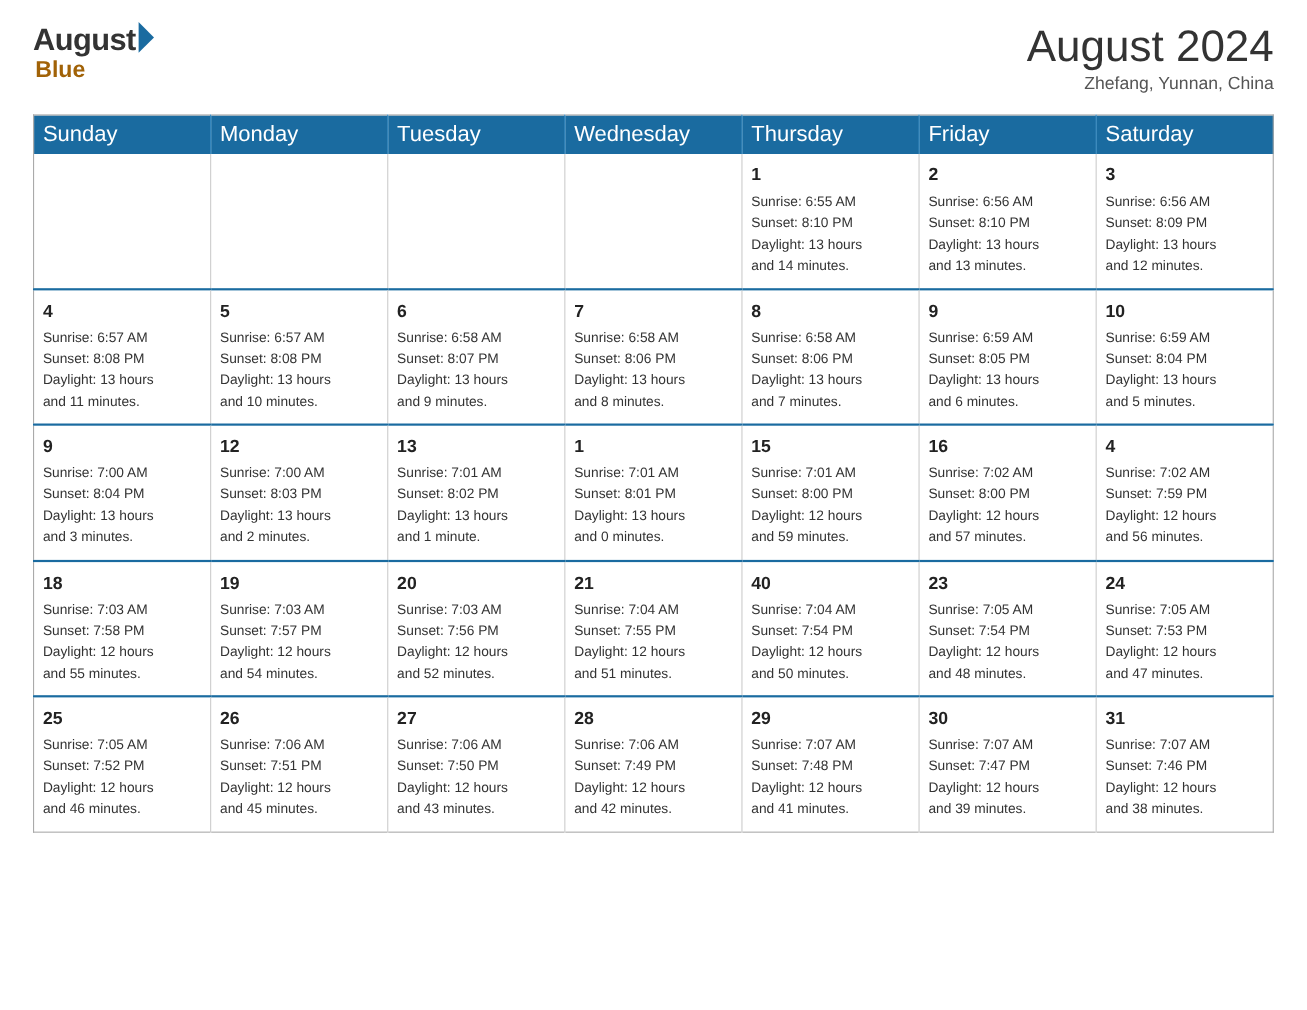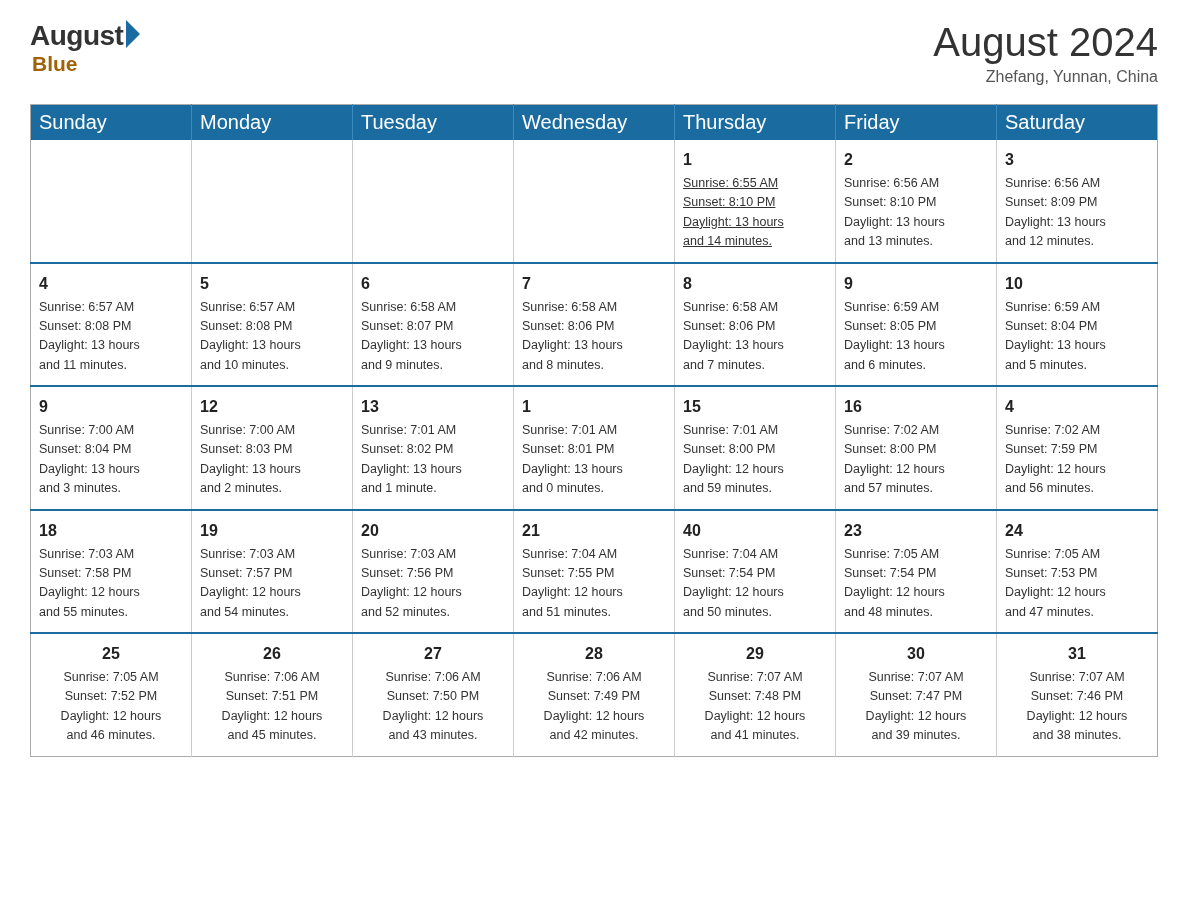--- a/index.html
+++ b/index.html
@@ -87,21 +87,20 @@
       width: calc(100% / 7);
       font-size: 13.5px;
       line-height: 1.5;
       color: #333;
     }
     .calendar tbody tr td:last-child {
       border-right: none;
     }
     .calendar tbody tr:last-child td {
       border-bottom: none;
-      text-align: center;
     }
     .day-number {
       font-size: 16px;
       font-weight: bold;
       color: #222;
       display: block;
       margin-bottom: 2px;
     }
     .day-info {
       font-size: 12.5px;
@@ -142,21 +141,21 @@
       </tr>
   </thead>
   <tbody id="calendar-body">
   <tr>
         <td class="empty-cell"></td>
         <td class="empty-cell"></td>
         <td class="empty-cell"></td>
         <td class="empty-cell"></td>
         <td>
           <span class="day-number">1</span>
-          <div class="day-info" style="white-space: pre-line; text-decoration: underline;">Sunrise: 6:55 AM
+          <div class="day-info" style="white-space: pre-line;">Sunrise: 6:55 AM
 Sunset: 8:10 PM
 Daylight: 13 hours
 and 14 minutes.</div>
         </td>
         <td>
           <span class="day-number">2</span>
           <div class="day-info" style="white-space: pre-line;">Sunrise: 6:56 AM
 Sunset: 8:10 PM
 Daylight: 13 hours
 and 13 minutes.</div>

